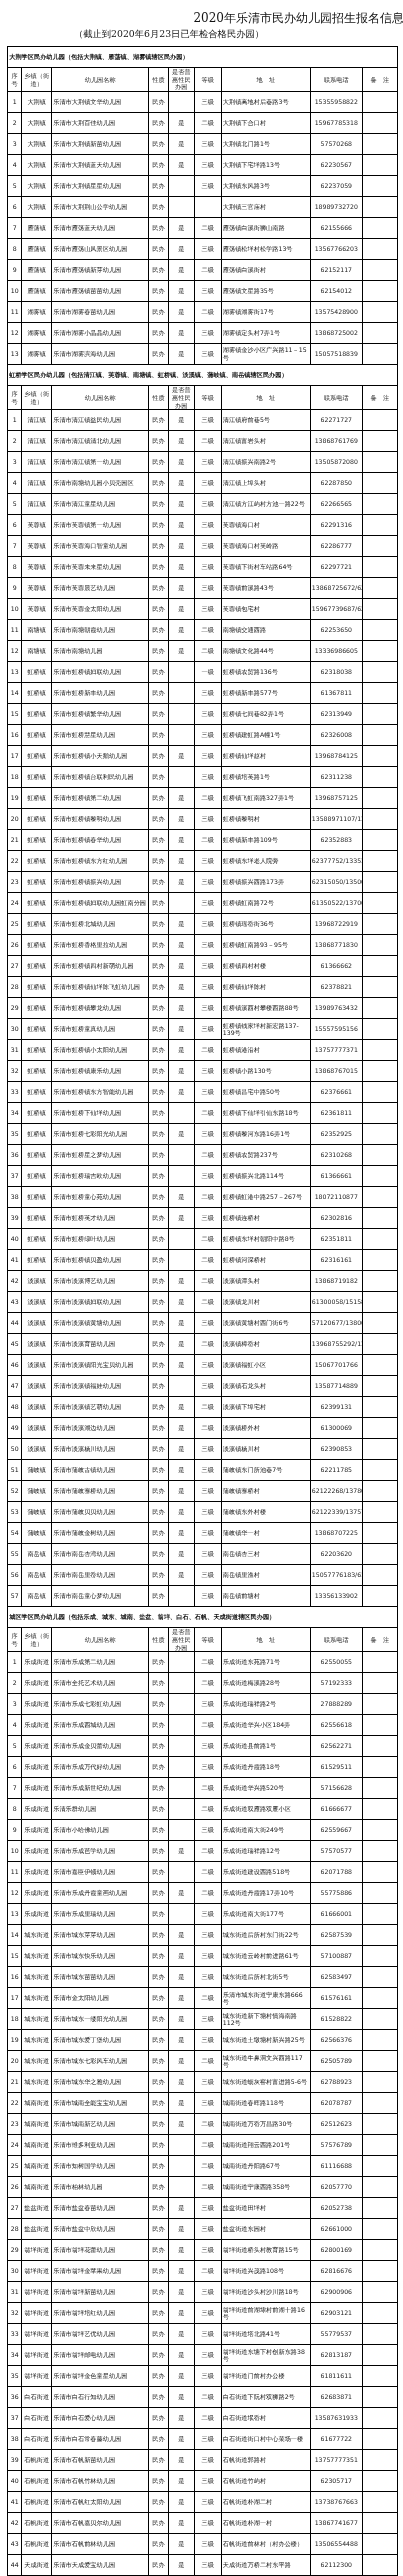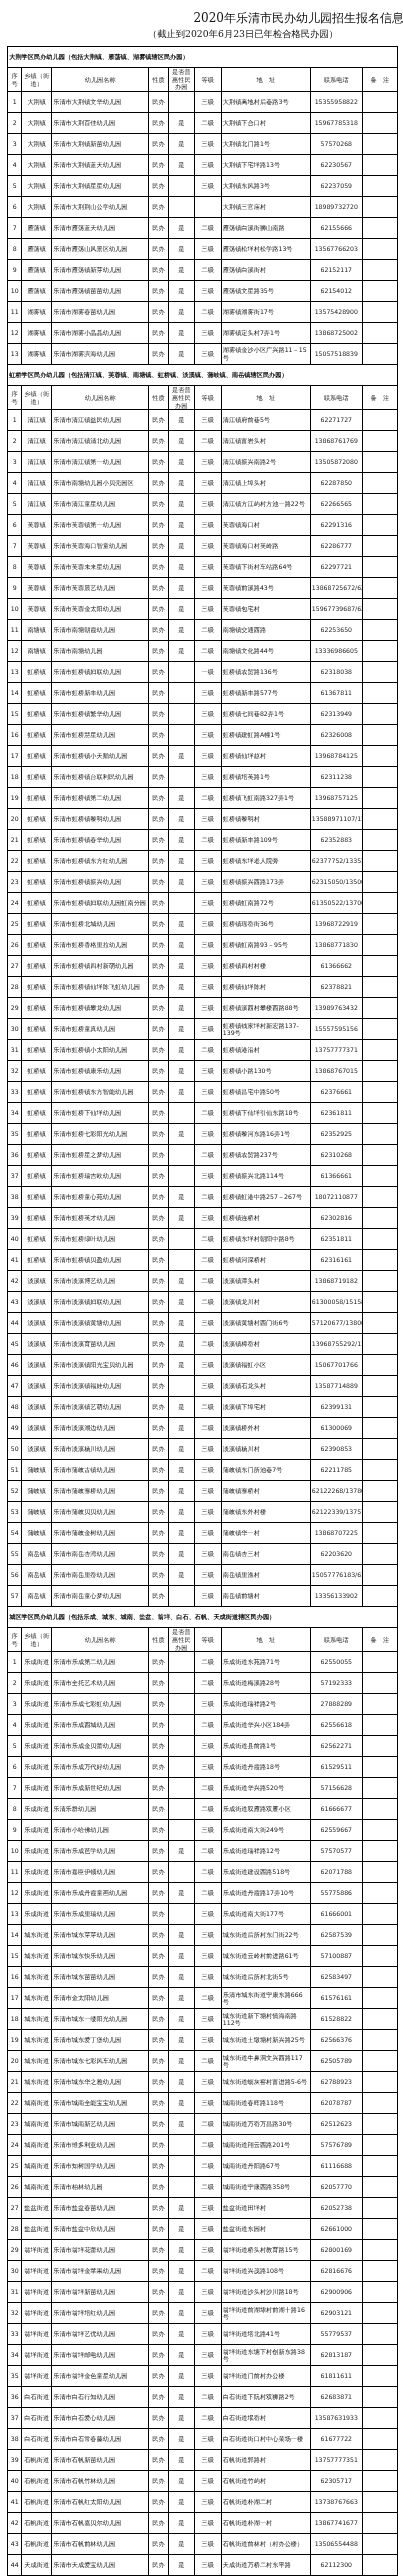--- a/index.html
+++ b/index.html
@@ -1,18 +1,18 @@
 <!DOCTYPE html>
 <html style="font-size:8.2px"><head>
 <meta charset="utf-8">
 <style>
   html, body { margin:0; padding:0; background:#ffffff; }
   body { width:404px; height:2582px; position:relative; font-family:"DejaVu Sans","Liberation Sans",sans-serif; color:#111; overflow:hidden; }
   .title { position:absolute; left:0; top:11.3px; width:404px; text-align:right; font-family:"DejaVu Serif","Liberation Serif",serif; font-size:12px; line-height:15.5px; color:#111; }
-  .subtitle { position:absolute; left:0; top:27px; width:338px; text-align:right; font-family:"DejaVu Serif","Liberation Serif",serif; font-size:9.3px; line-height:13.4px; }
+  .subtitle { position:absolute; left:0; top:27px; width:338px; text-align:center; font-family:"DejaVu Serif","Liberation Serif",serif; font-size:9.3px; line-height:13.4px; }
   table.t { position:absolute; left:7.2px; top:46px; border-collapse:collapse; table-layout:fixed; width:389px; }
   table.t td { border:0.5px solid #000; font-size:6.2px; height:20px; padding:0 1px; vertical-align:middle; overflow:hidden; line-height:7.7px; }
   .sec td { height:20px; font-weight:bold; font-size:6.7px; text-align:left; padding-left:2.1px; }
   .hdr td { height:27px; text-align:center; color:#222; font-size:6.2px; }
   .c { text-align:center; }
   .l { text-align:left; }
   .phone { font-size:5.7px; text-align:center; color:#222; }
   .num { font-size:5.7px; text-align:center; }
 </style>
 </head>

